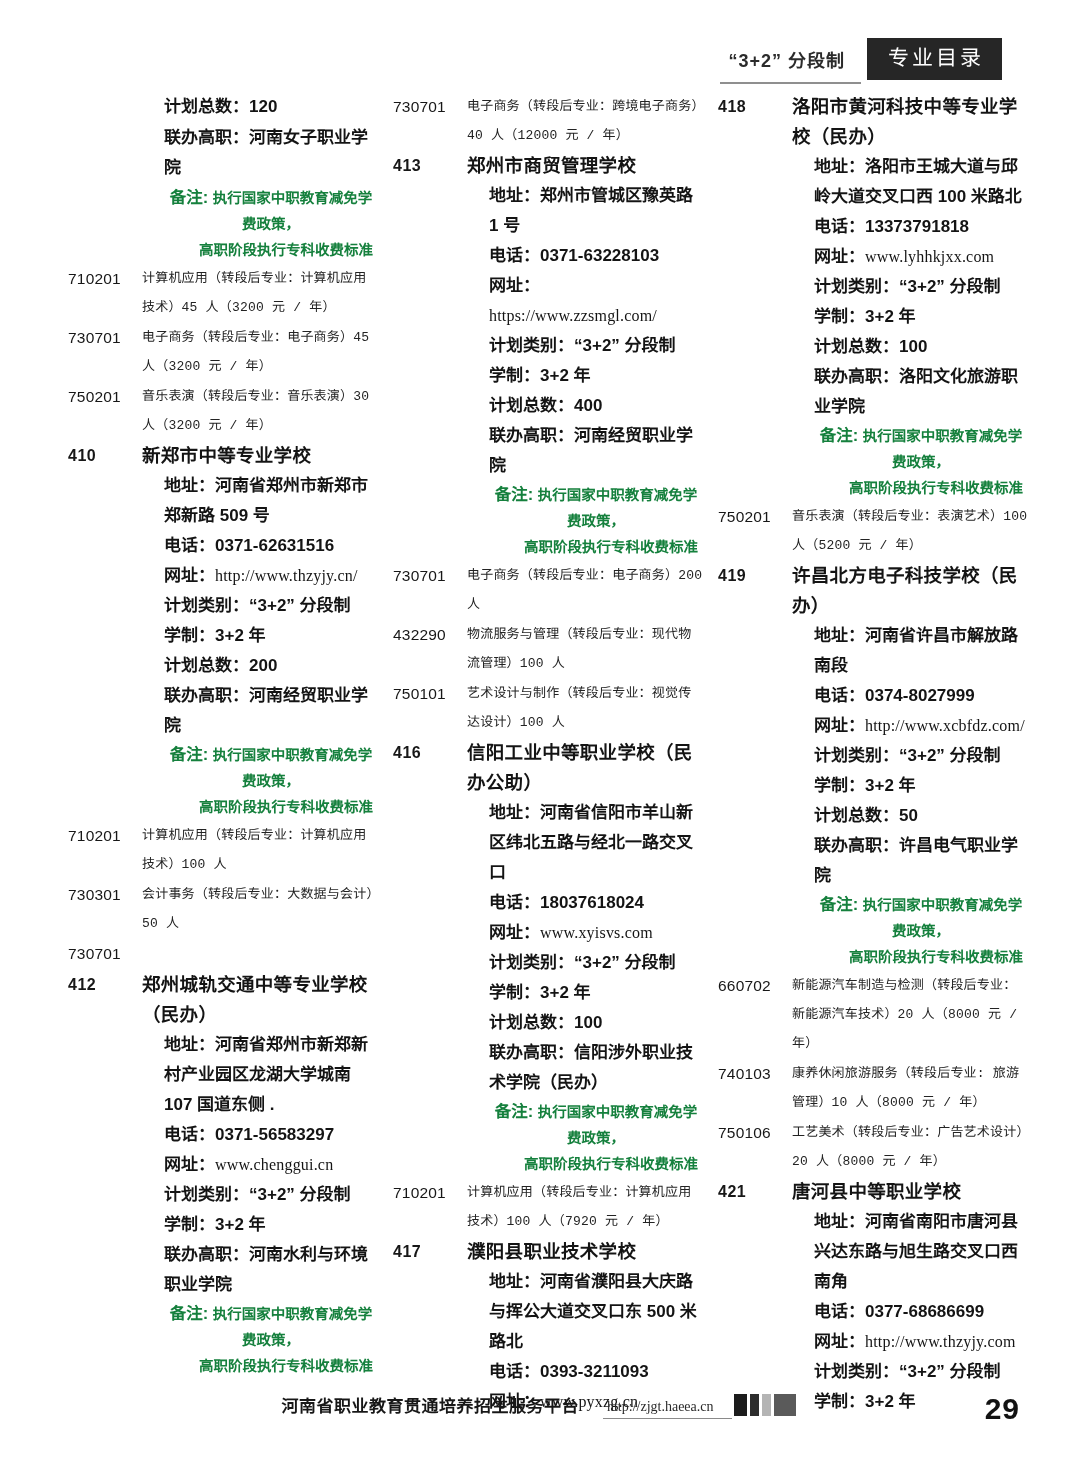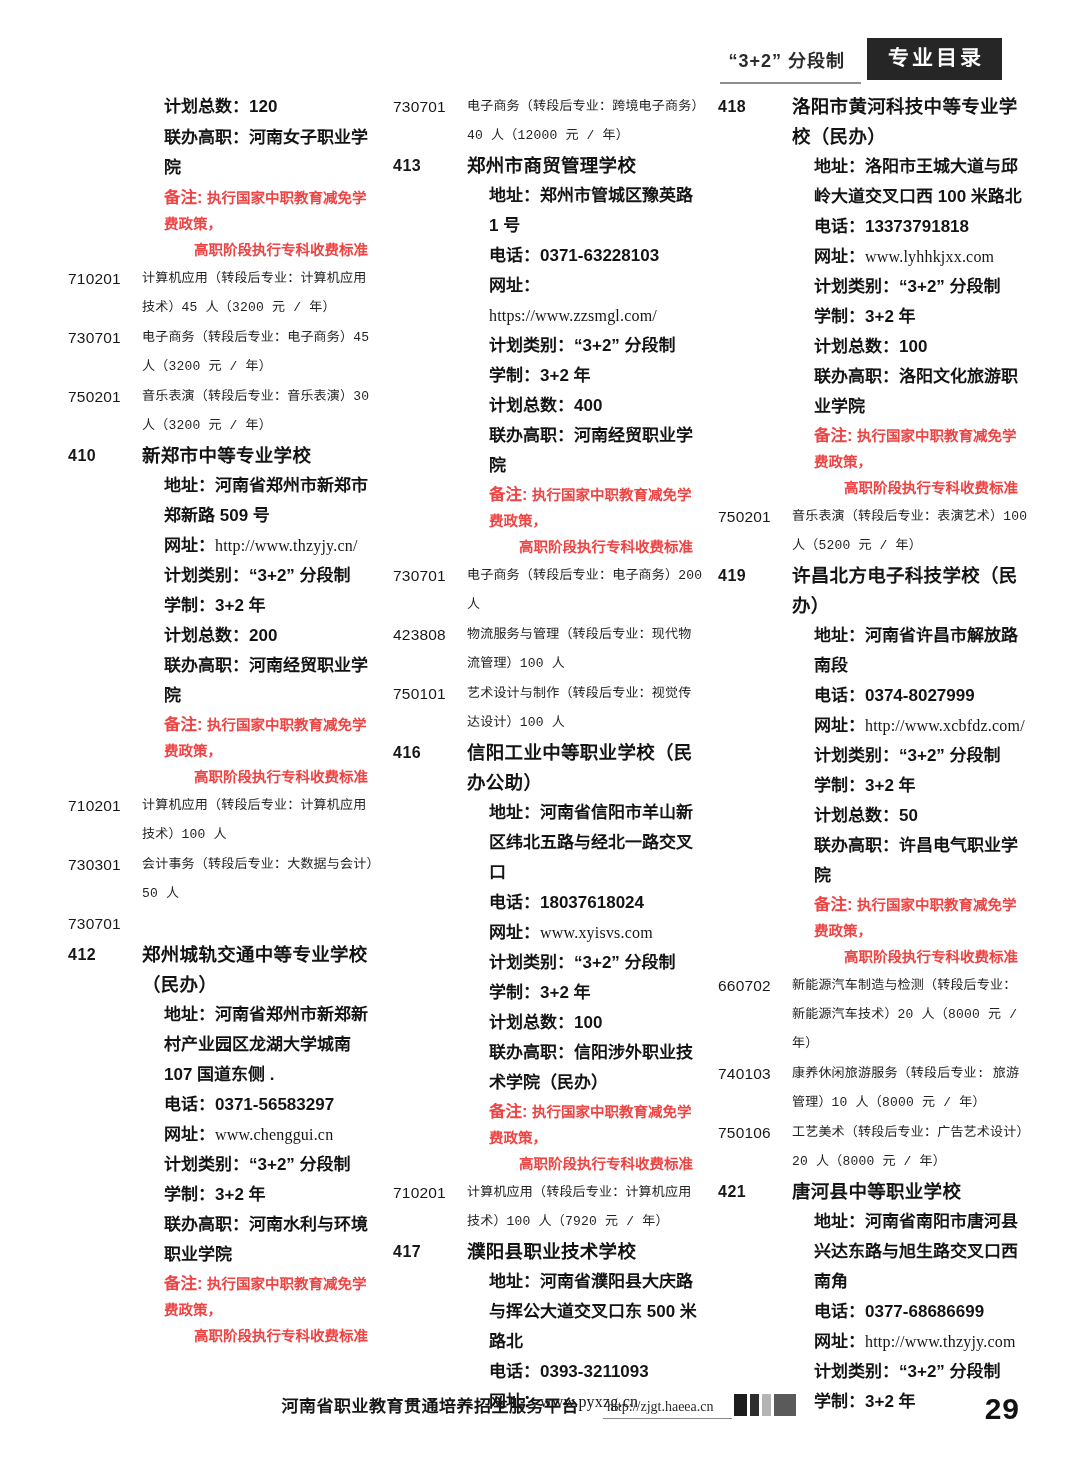--- a/index.html
+++ b/index.html
@@ -34,21 +34,21 @@
     border-bottom: 2px solid #8f8f8f;
     line-height: 34px;
     white-space: nowrap;
     position: relative;
     top: 5px;
   }
   .header-badge {
     background: #262626;
     color: #ffffff;
     font-size: 21px;
-    font-weight: 700;
+    font-weight: 400;
     letter-spacing: 3px;
     padding: 8px 18px 9px 21px;
     margin-left: 6px;
     white-space: nowrap;
     line-height: 1.15;
   }
 
   
   .columns {
     position: absolute;
@@ -112,22 +112,23 @@
   .field .url {
     font-family: "Liberation Serif", "DejaVu Serif", serif;
     font-weight: 400;
     font-size: 16px;
     letter-spacing: 0.2px;
   }
   .note {
     font-size: 14.5px;
     font-weight: 700;
     line-height: 26px;
-    color: #ef4444;
+    color: #15803d;
     padding-left: 22px;
+    text-align: center;
   }
   .note .nlabel { font-size: 16.5px; }
   .note .ncont {
     display: block;
     padding-left: 30px;
   }
 
   
   .major {
     font-family: Liberation Mono, monospace;
@@ -243,20 +244,21 @@
         <div class="code">750201</div>
         <div class="body">
           <div class="major">音乐表演（转段后专业：音乐表演）30 人（3200 元 / 年）</div>
         </div>
       </div>
       <div class="row">
         <div class="code big">410</div>
         <div class="body">
           <div class="school-name">新郑市中等专业学校</div>
           <div class="field"><span class="flabel">地址：</span><span class="fval">河南省郑州市新郑市郑新路 509 号</span></div>
+          <div class="field"><span class="flabel">电话：</span><span class="fval">0371-62631516</span></div>
           <div class="field"><span class="flabel">网址：</span><span class="fval url">http://www.thzyjy.cn/</span></div>
           <div class="field"><span class="flabel">计划类别：</span><span class="fval">“3+2” 分段制</span></div>
           <div class="field"><span class="flabel">学制：</span><span class="fval">3+2 年</span></div>
           <div class="field"><span class="flabel">计划总数：</span><span class="fval">200</span></div>
           <div class="field"><span class="flabel">联办高职：</span><span class="fval">河南经贸职业学院</span></div>
           <div class="note"><span class="nlabel">备注: </span><span>执行国家中职教育减免学费政策，</span><span class="ncont">高职阶段执行专科收费标准</span></div>
         </div>
       </div>
       <div class="row">
         <div class="code">710201</div>
@@ -308,21 +310,21 @@
           <div class="note"><span class="nlabel">备注: </span><span>执行国家中职教育减免学费政策，</span><span class="ncont">高职阶段执行专科收费标准</span></div>
         </div>
       </div>
       <div class="row">
         <div class="code">730701</div>
         <div class="body">
           <div class="major">电子商务（转段后专业：电子商务）200 人</div>
         </div>
       </div>
       <div class="row">
-        <div class="code">423808</div>
+        <div class="code">432290</div>
         <div class="body">
           <div class="major">物流服务与管理（转段后专业：现代物流管理）100 人</div>
         </div>
       </div>
       <div class="row">
         <div class="code">750101</div>
         <div class="body">
           <div class="major">艺术设计与制作（转段后专业：视觉传达设计）100 人</div>
         </div>
       </div>

